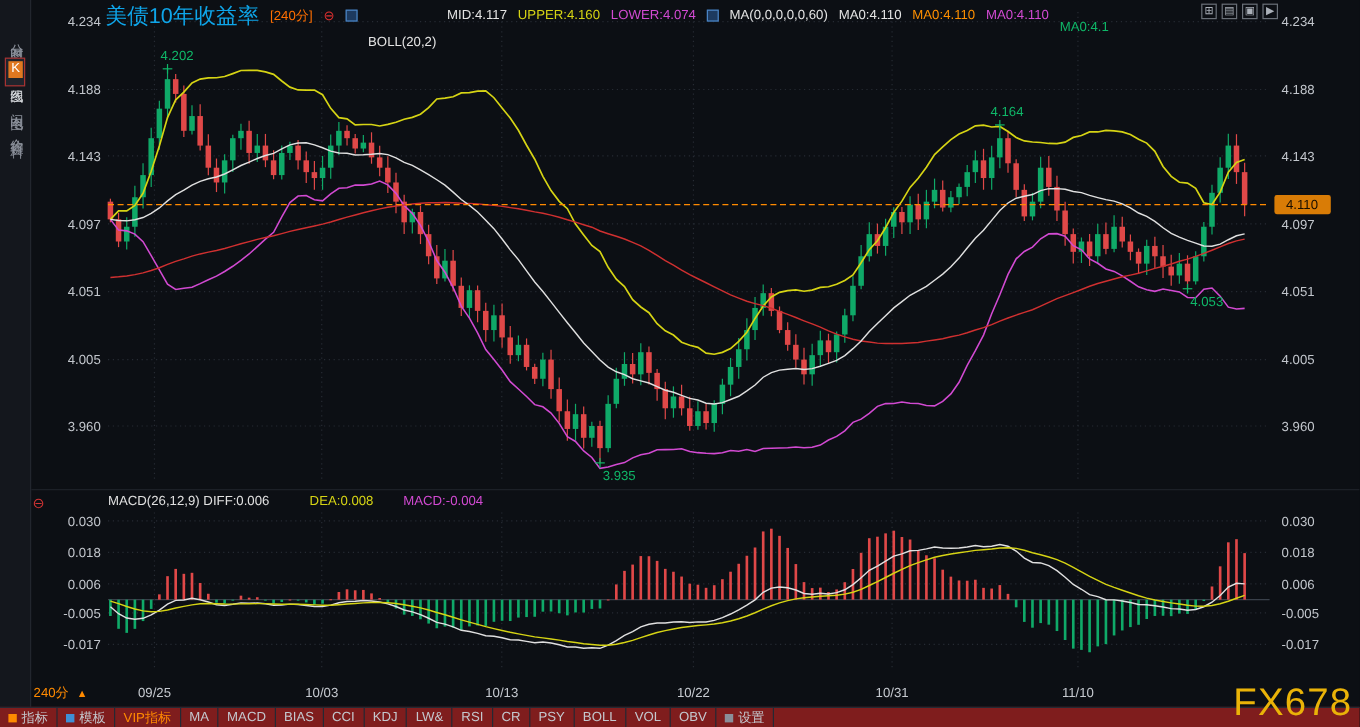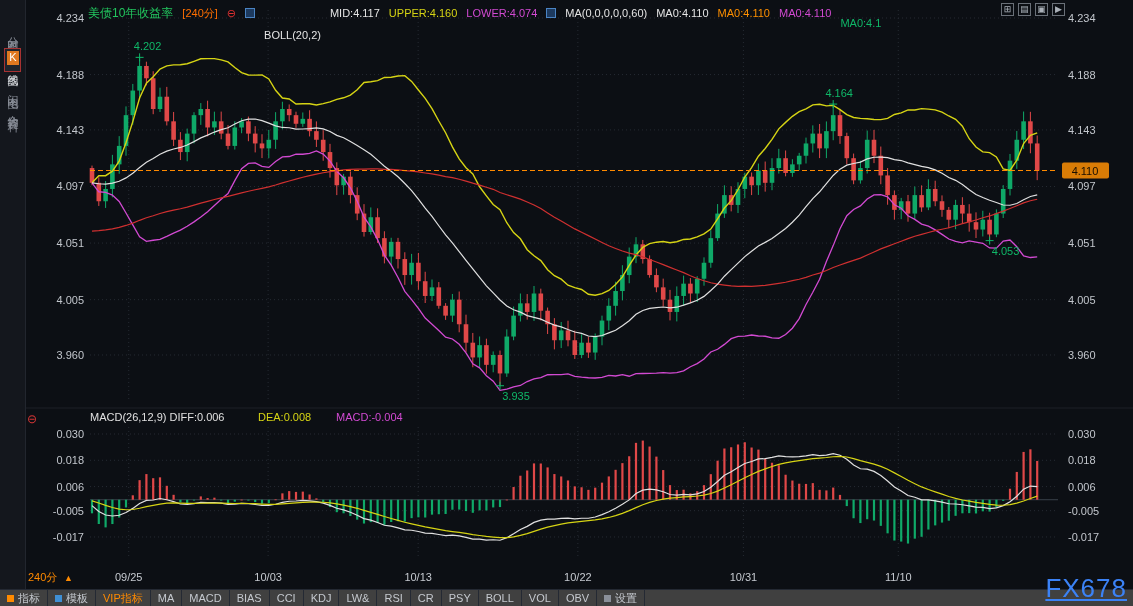--- a/index.html
+++ b/index.html
@@ -6,48 +6,48 @@
   html,body { width:1133px; height:606px; }
   body { background:#0c0f14; position:relative; overflow:hidden;
          font-family:"Liberation Sans", sans-serif; }
   svg text { font-family:"Liberation Sans", sans-serif; }
 
   #chart-svg { position:absolute; left:0; top:0; z-index:1; }
 
   .header { position:absolute; left:26px; top:0; width:1107px; height:26px;
             display:flex; align-items:center; gap:9px; padding-left:62px;
             font-size:11px; z-index:3; white-space:nowrap; }
-  .hd-title { color:#22c55e; font-size:12px; }
+  .hd-title { color:#0ea5e9; font-size:18px; }
   .hd-icon { width:10px; height:10px; background:#1d3a5f; border:1px solid #4a84c4;
              display:inline-block; flex:0 0 auto; }
 
   .top-icons { position:absolute; top:3px; right:68px; display:flex; gap:4px; z-index:4; }
   .ti { width:13px; height:13px; border:1px solid #6a7078; color:#aab0b8;
         font-size:9px; line-height:11px; text-align:center; cursor:pointer; }
 
   .sidebar { position:absolute; left:0; top:0; width:26px; height:589px;
              background:#14171d; border-right:1px solid #22262e; z-index:2;
              display:flex; flex-direction:column; align-items:center; padding-top:28px; }
   .side-item { writing-mode:vertical-rl; text-orientation:upright; font-size:11px;
                color:#8a8f99; letter-spacing:2px; margin-bottom:14px; cursor:pointer; }
   .side-item.active { color:#d5d8dc; border:1px solid #a83232; background:#20242c; padding:2px 0; }
   .side-item.active .k { background:#e07820; color:#ffffff; }
 
   .macd-collapse { position:absolute; left:27px; top:412px; color:#d23434;
                    font-size:12px; z-index:3; cursor:pointer; }
 
   .toolbar { position:absolute; bottom:0; left:0; width:1133px; height:17px;
-             background:#404040; border-top:1px solid #242933; display:flex;
+             background:#7f1d1d; border-top:1px solid #242933; display:flex;
              align-items:center; font-size:11px; z-index:2; }
   .tb-item { display:flex; align-items:center; gap:4px; padding:0 7px; height:100%;
              border-right:1px solid #242933; color:#c4c8ce; cursor:pointer; }
   .tb-icon { width:7px; height:7px; display:inline-block; flex:0 0 auto; }
 
-  .watermark { position:absolute; right:6px; bottom:2px; font-size:26px;
-               color:#3b82f6; letter-spacing:1px; z-index:4; font-weight:500;text-decoration:underline; }
+  .watermark { position:absolute; right:6px; bottom:2px; font-size:32px;
+               color:#eab308; letter-spacing:1px; z-index:4; font-weight:500; }
 </style>
 </head>
 <body>
 
 <div class="app">
   <svg id="chart-svg" width="1133" height="590" viewBox="0 0 1133 590">
       <g>
         <line x1="90" x2="1058" y1="18" y2="18" stroke="#262b33" stroke-dasharray="1,3"></line>
         <line x1="90" x2="1058" y1="74.57540000000033" y2="74.57540000000033" stroke="#262b33" stroke-dasharray="1,3"></line>
         <line x1="90" x2="1058" y1="129.92090000000024" y2="129.92090000000024" stroke="#262b33" stroke-dasharray="1,3"></line>

